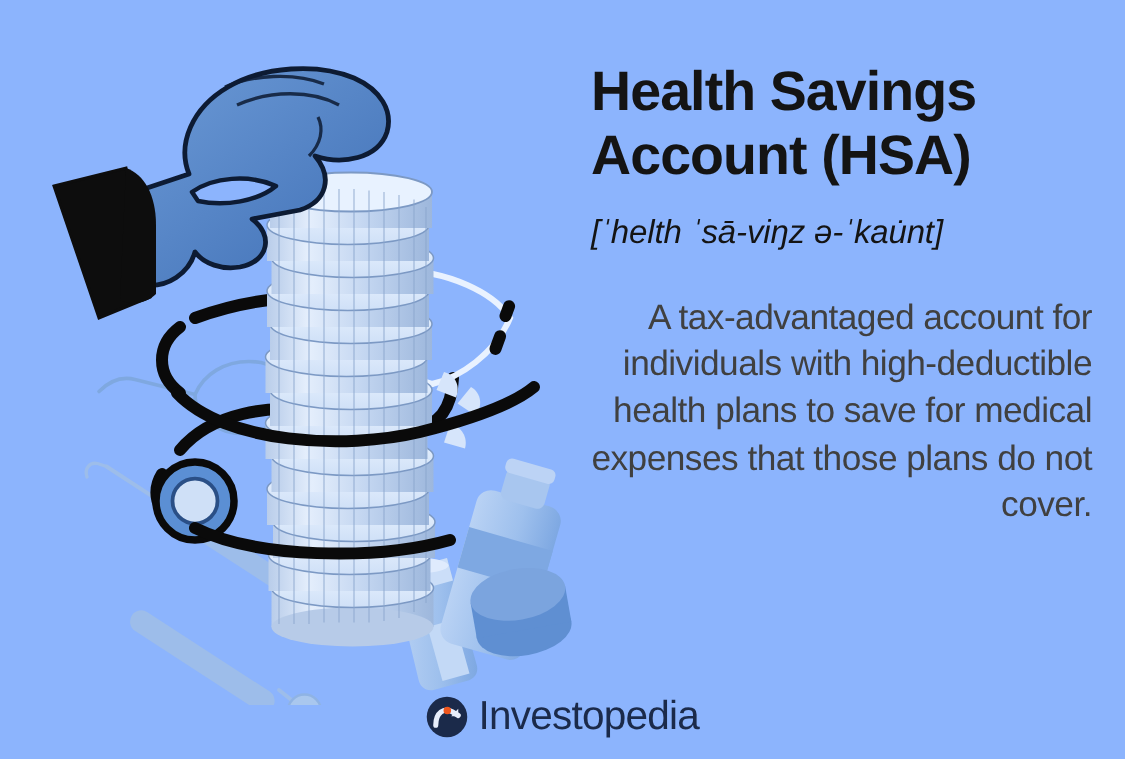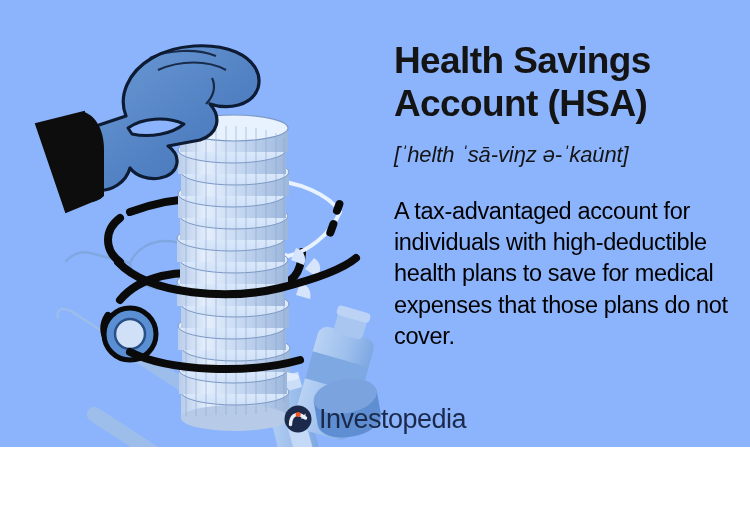--- a/index.html
+++ b/index.html
@@ -3,21 +3,21 @@
 <meta charset="utf-8">
 <style>
   html, body {
     margin: 0;
     padding: 0;
     background: #ffffff;
   }
   #card {
     position: relative;
     width: 750px;
-    height: 447px;
+    height: 506px;
     overflow: hidden;
     background: #8cb4fd;
     font-family: "Liberation Sans", sans-serif;
   }
 
   
   #illustration {
     position: absolute;
     left: 0;
     top: 0;
@@ -50,31 +50,31 @@
     letter-spacing: -0.1px;
     color: #141414;
     white-space: nowrap;
   }
   #definition {
     margin: 28px 0 0 0;
     font-family: "Liberation Sans", sans-serif;
     font-size: 23.5px;
     line-height: 1.33;
     letter-spacing: -0.35px;
-    color: #000000;
+    color: #404040;
+    text-align: right;
   }
 
   
   #brand {
     position: absolute;
     left: 0;
     right: 0;
     bottom: 14px;
     display: flex;
-    align-items: center;
     justify-content: center;
     gap: 7px;
     margin-top: 20px;
   }
   #brand-mark { display: block; }
   #brand-name {
     font-family: "Liberation Sans", sans-serif;
     font-size: 27px;
     letter-spacing: -0.5px;
     color: #1b2a4a;

